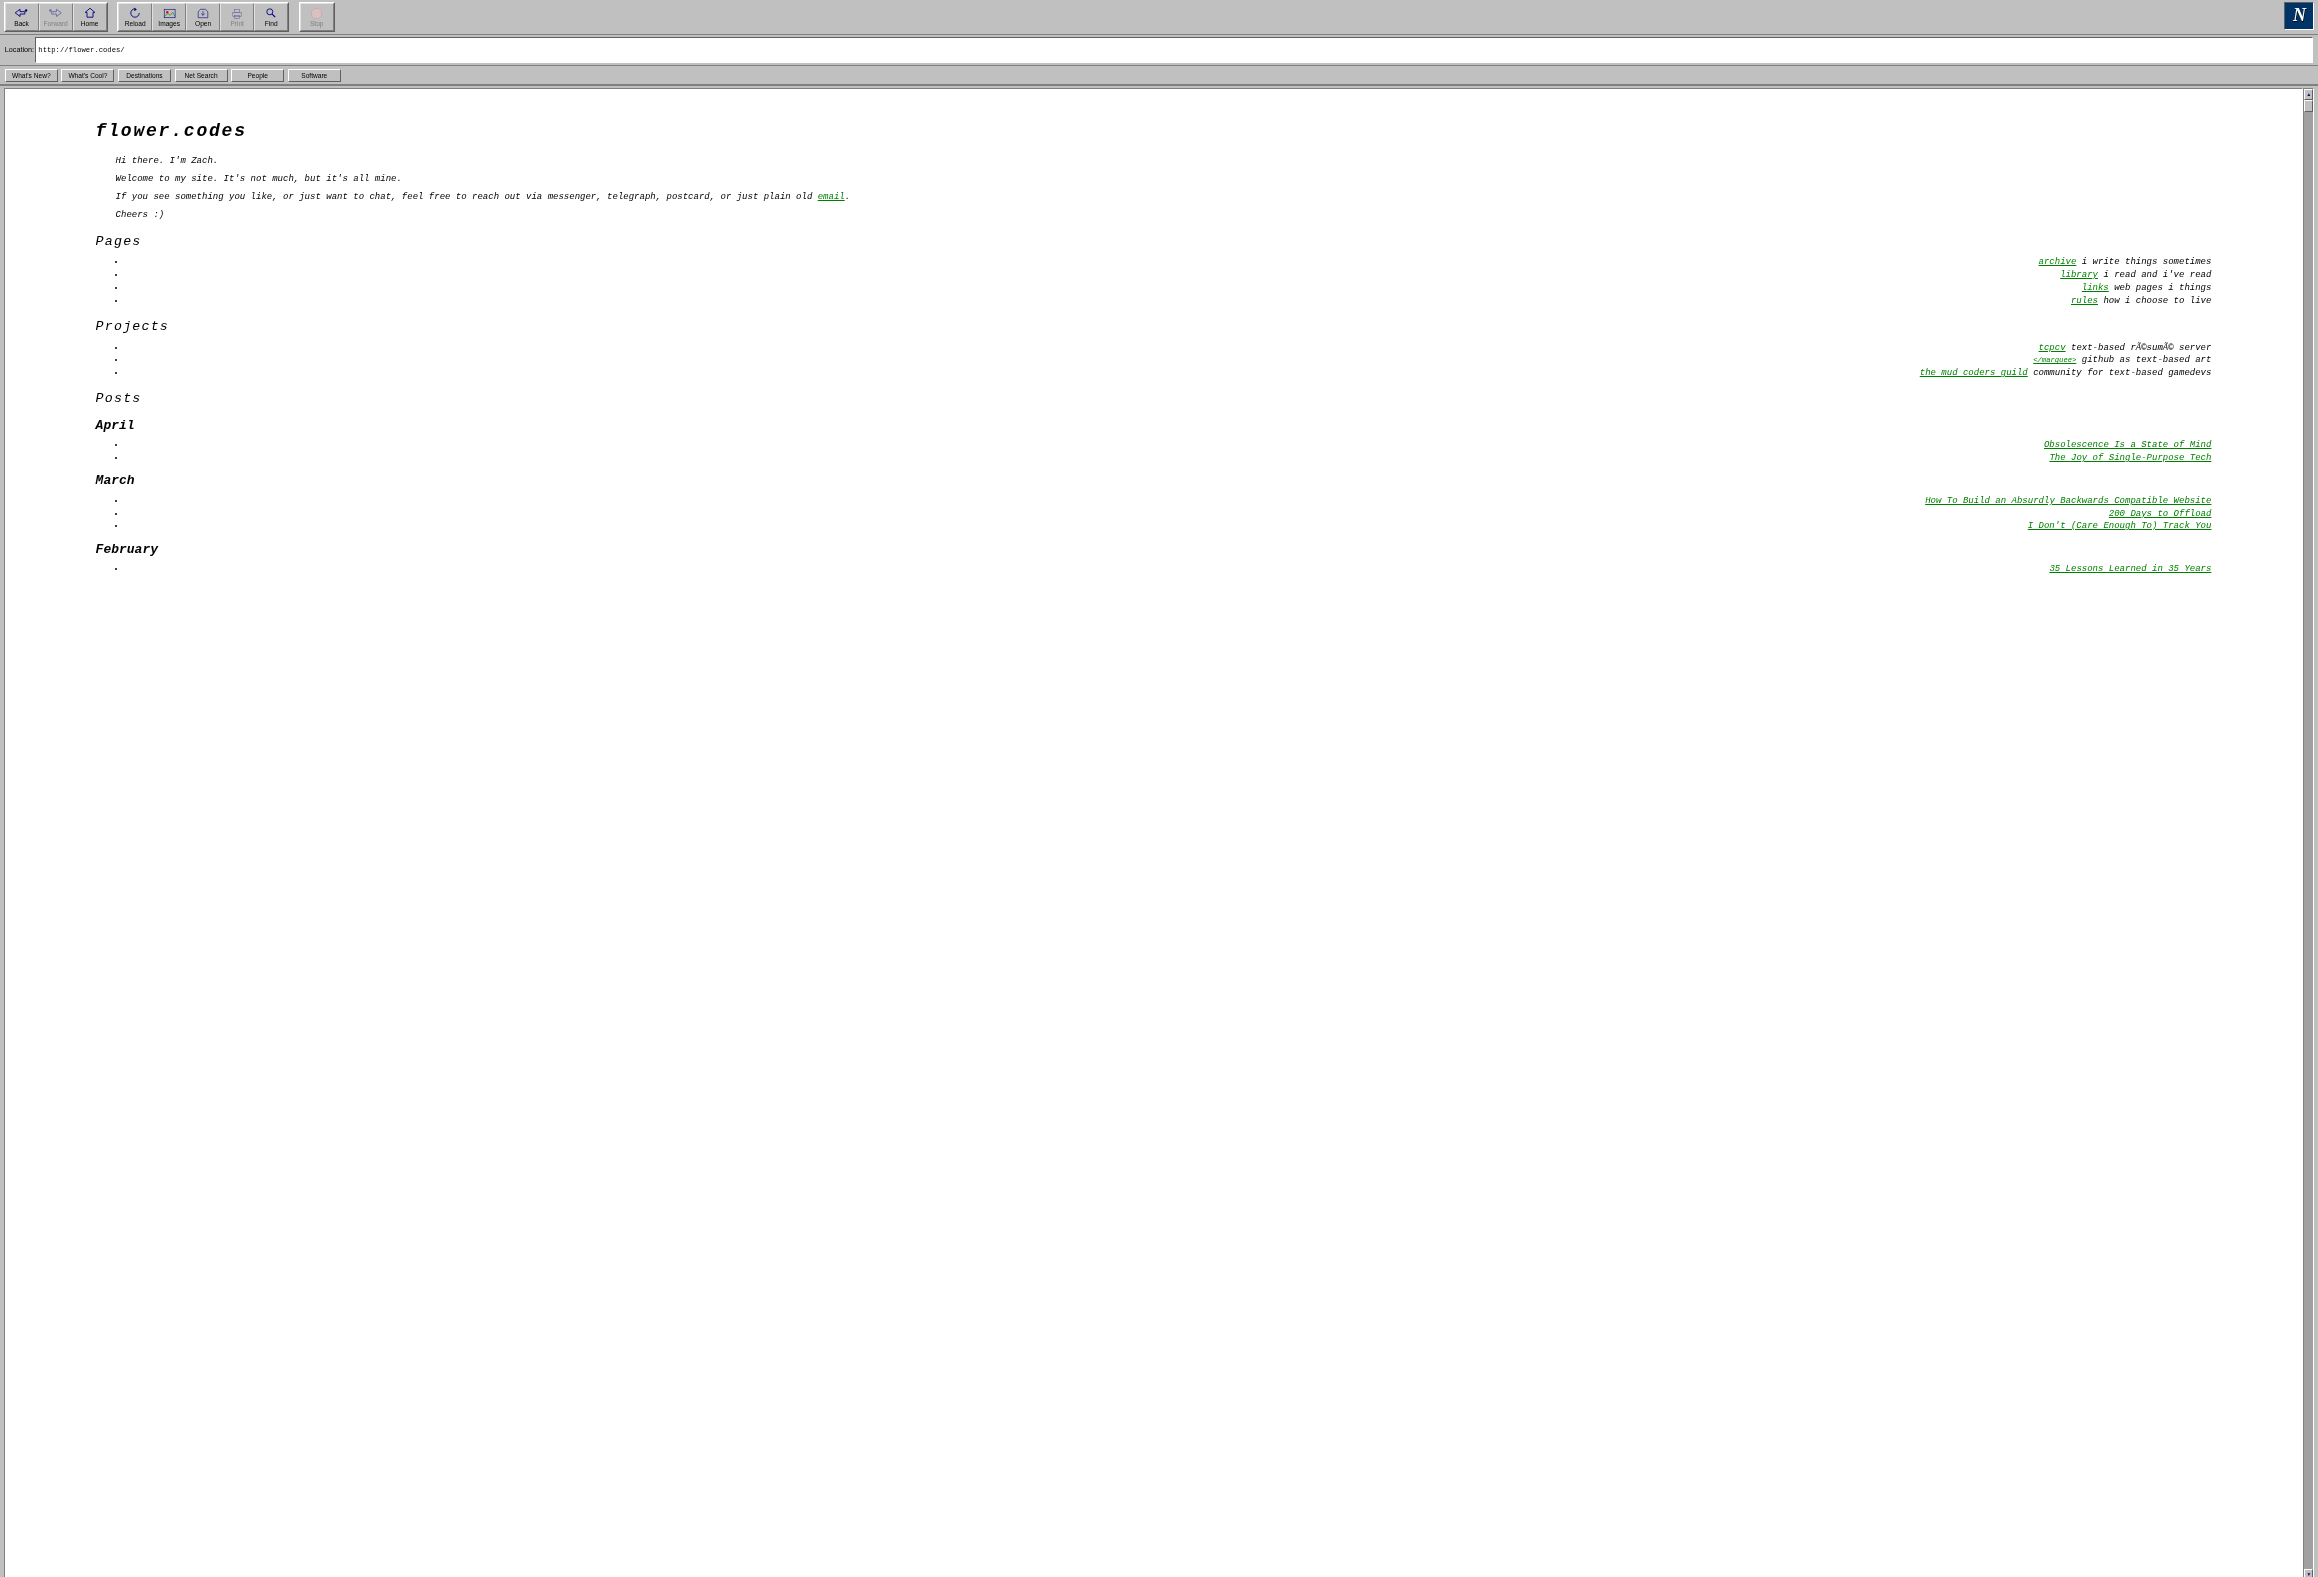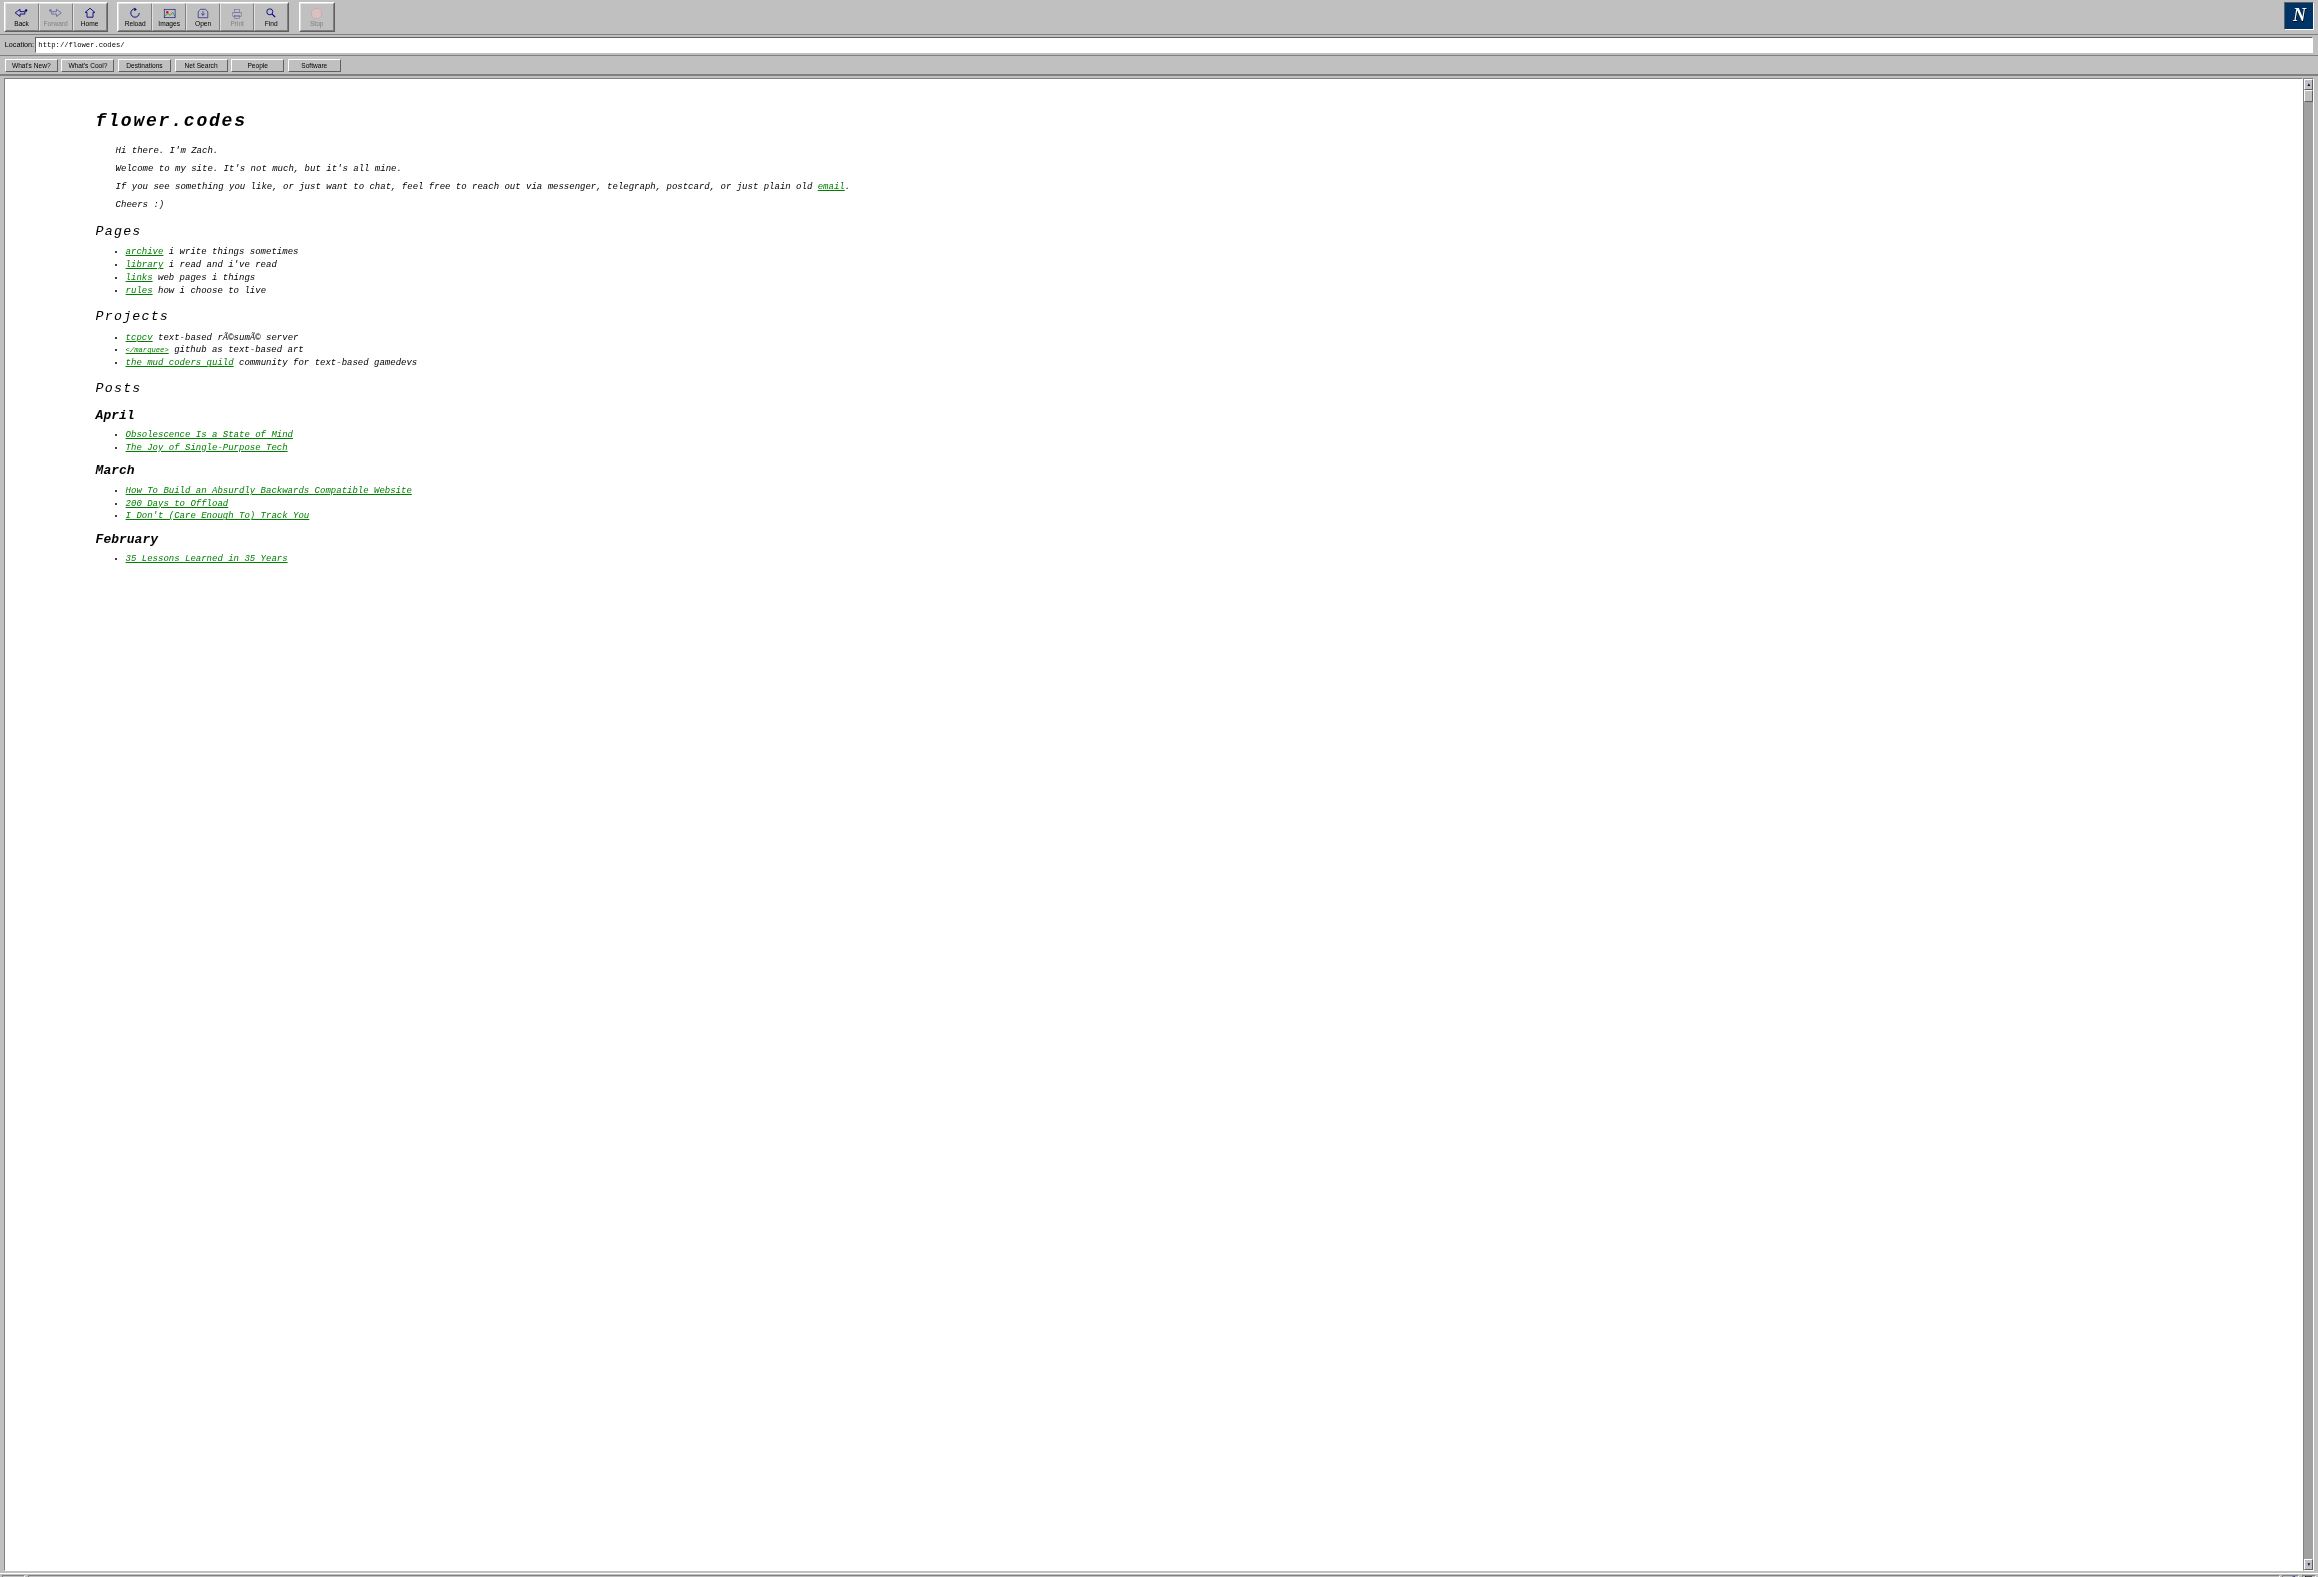--- a/index.html
+++ b/index.html
@@ -65,21 +65,21 @@
   display:flex; align-items:center;
   padding: 2.4px 4.8px;
   background: #c0c0c0;
   border-bottom: 0.6px solid #808080;
   font-family: "MS Sans Serif", Arial, sans-serif;
   font-size: 7.2px;
   gap: 1px;
 }
 .locbar input {
   flex: 1;
-  height: 16px;
+  height: 26px;
   padding: 0.6px 2.4px;
   font-family: "Courier New", monospace;
   font-size: 7.2px;
   background: #fff;
   border: 1.2px solid;
   border-color: #606060 #fff #fff #606060;
   outline: none;
 }
 
 
@@ -141,21 +141,21 @@
   margin: 11px 0 6px 0;
 }
 .content h3 {
   font-family: "Courier New", monospace;
   font-size: 13px;
   font-weight: bold;
   margin: 8.5px 0 4.8px 0;
 }
 .content p { margin: 6px 0; padding-left: 20px; }
 .content ul { list-style: disc; padding-left: 30px; margin: 3.6px 0; }
-.content li { margin: 0.6px 0; }
+.content li { margin: 0.6px 0; text-align: right; }
 .content a {
   color: #008000;
   text-decoration: underline;
 }
 
 
 .vscroll {
   width: 11px;
   margin: 1.2px 3.6px 1.2px 0;
   background: #c0c0c0;

